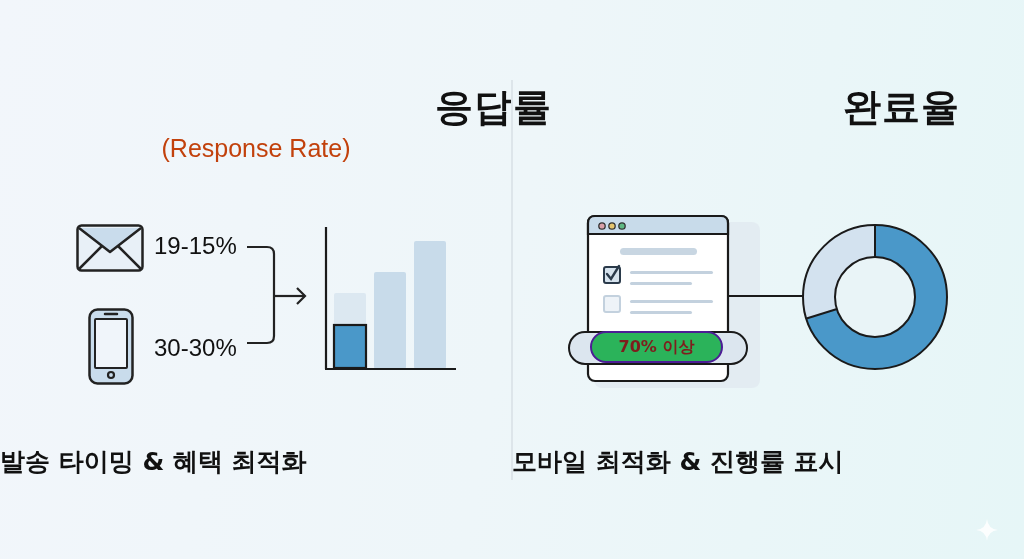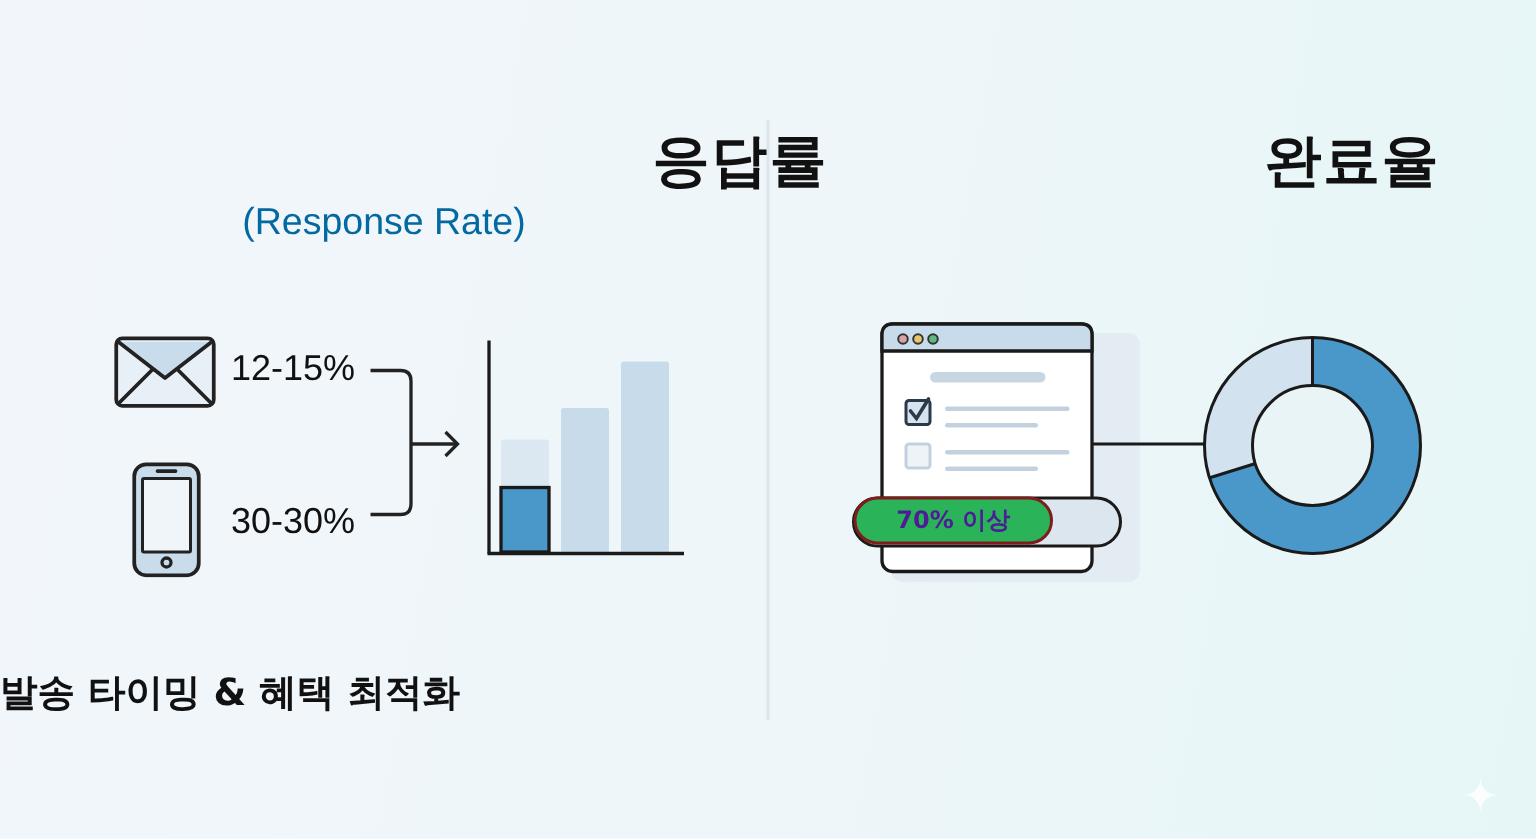--- a/index.html
+++ b/index.html
@@ -12,58 +12,58 @@
     }
     .panel { position: absolute; top: 0; height: 559px; }
     .panel.left { left: 0; width: 512px; }
     .panel.right { left: 512px; width: 408px; }
     .title {
       position: absolute; left: 0; width: 100%; top: 82px;
       text-align: right; font-size: 38px; font-weight: bold; letter-spacing: 1px; margin-left: 40px;
     }
     .subtitle {
       position: absolute; left: 0; width: 100%; top: 134px;
-      text-align: center; font-size: 25px; color: #0369a1;
+      text-align: center; font-size: 25px; color: #c2410c;
       font-family: "Liberation Sans", sans-serif;
     }
     .caption {
       position: absolute; left: 0; width: 100%; top: 445px;
       text-align: left; font-size: 25px; font-weight: bold;
     }
     .divider {
       position: absolute; left: 511px; top: 80px; width: 2px; height: 400px;
       background: #dde5ea;
     }
     .rate {
       position: absolute; font-size: 24px; color: #111;
       font-family: "Liberation Sans", sans-serif;
     }
     .svg-abs { position: absolute; }
     .badge {
-      position: absolute; left: 569px; top: 331px; width: 133px; height: 32px;
-      border-radius: 16px; background: #2bb35a; border: 2px solid #7f1d1d;
-      color: #4c1d95; font-weight: bold; font-size: 16px;
+      position: absolute; left: 590px; top: 331px; width: 133px; height: 32px;
+      border-radius: 16px; background: #2bb35a; border: 2px solid #4c1d95;
+      color: #7f1d1d; font-weight: bold; font-size: 16px;
       display: flex; align-items: center; justify-content: center;
     }
     .sparkle { position: absolute; right: 26px; bottom: 18px; }
   </style>
 </head>
 <body>
 
 <div class="panel left">
   <div class="title">응답률</div>
   <div class="subtitle">(Response Rate)</div>
 
   <svg class="svg-abs" style="left:76px;top:224px" width="68" height="48" viewBox="0 0 68 48">
     <rect x="1.5" y="1.5" width="65" height="45" rx="4" fill="#e8f0f7" stroke="#222" stroke-width="2.5"></rect>
     <path d="M3 4 L34 28 L65 4" fill="#c9dcec" stroke="#222" stroke-width="2.5" stroke-linejoin="round"></path>
     <path d="M3 45 L26 22 M65 45 L42 22" stroke="#222" stroke-width="2.5"></path>
   </svg>
 
-  <div class="rate" style="left:154px;top:232px">12-15%</div>
+  <div class="rate" style="left:154px;top:232px">19-15%</div>
 
   <svg class="svg-abs" style="left:88px;top:308px" width="46" height="77" viewBox="0 0 46 77">
     <rect x="1.5" y="1.5" width="43" height="74" rx="8" fill="#c9dcec" stroke="#222" stroke-width="2.5"></rect>
     <rect x="7" y="11" width="32" height="49" rx="1" fill="#f0f5fa" stroke="#222" stroke-width="2"></rect>
     <line x1="17" y1="6" x2="29" y2="6" stroke="#222" stroke-width="2.5" stroke-linecap="round"></line>
     <circle cx="23" cy="67" r="3" fill="none" stroke="#222" stroke-width="2.2"></circle>
   </svg>
 
   <div class="rate" style="left:154px;top:334px">30-30%</div>
 
@@ -82,20 +82,21 @@
     <line x1="5" y1="144" x2="136" y2="144" stroke="#1a1a1a" stroke-width="2.2"></line>
   </svg>
 
   <div class="caption">발송 타이밍 &amp; 혜택 최적화</div>
 </div>
 
 <div class="divider"></div>
 
 <div class="panel right">
   <div class="title">완료율</div>
+  <div class="caption">모바일 최적화 &amp; 진행률 표시</div>
 </div>
 
 <svg class="svg-abs" style="left:560px;top:208px" width="200" height="180" viewBox="0 0 200 180">
   <rect x="34" y="14" width="166" height="166" rx="8" fill="#dfe8f0" opacity="0.7"></rect>
   <rect x="28" y="8" width="140" height="165" rx="7" fill="#ffffff" stroke="#1a1a1a" stroke-width="2.2"></rect>
   <path d="M28 15 Q28 8 35 8 H161 Q168 8 168 15 V26 H28 Z" fill="#c8dbea" stroke="#1a1a1a" stroke-width="2.2"></path>
   <circle cx="42" cy="18" r="3.2" fill="#d9a0a8" stroke="#333" stroke-width="1.3"></circle>
   <circle cx="52" cy="18" r="3.2" fill="#e5c56e" stroke="#333" stroke-width="1.3"></circle>
   <circle cx="62" cy="18" r="3.2" fill="#5fb883" stroke="#333" stroke-width="1.3"></circle>
   <rect x="60" y="40" width="77" height="7" rx="3.5" fill="#c8d6e2"></rect>

